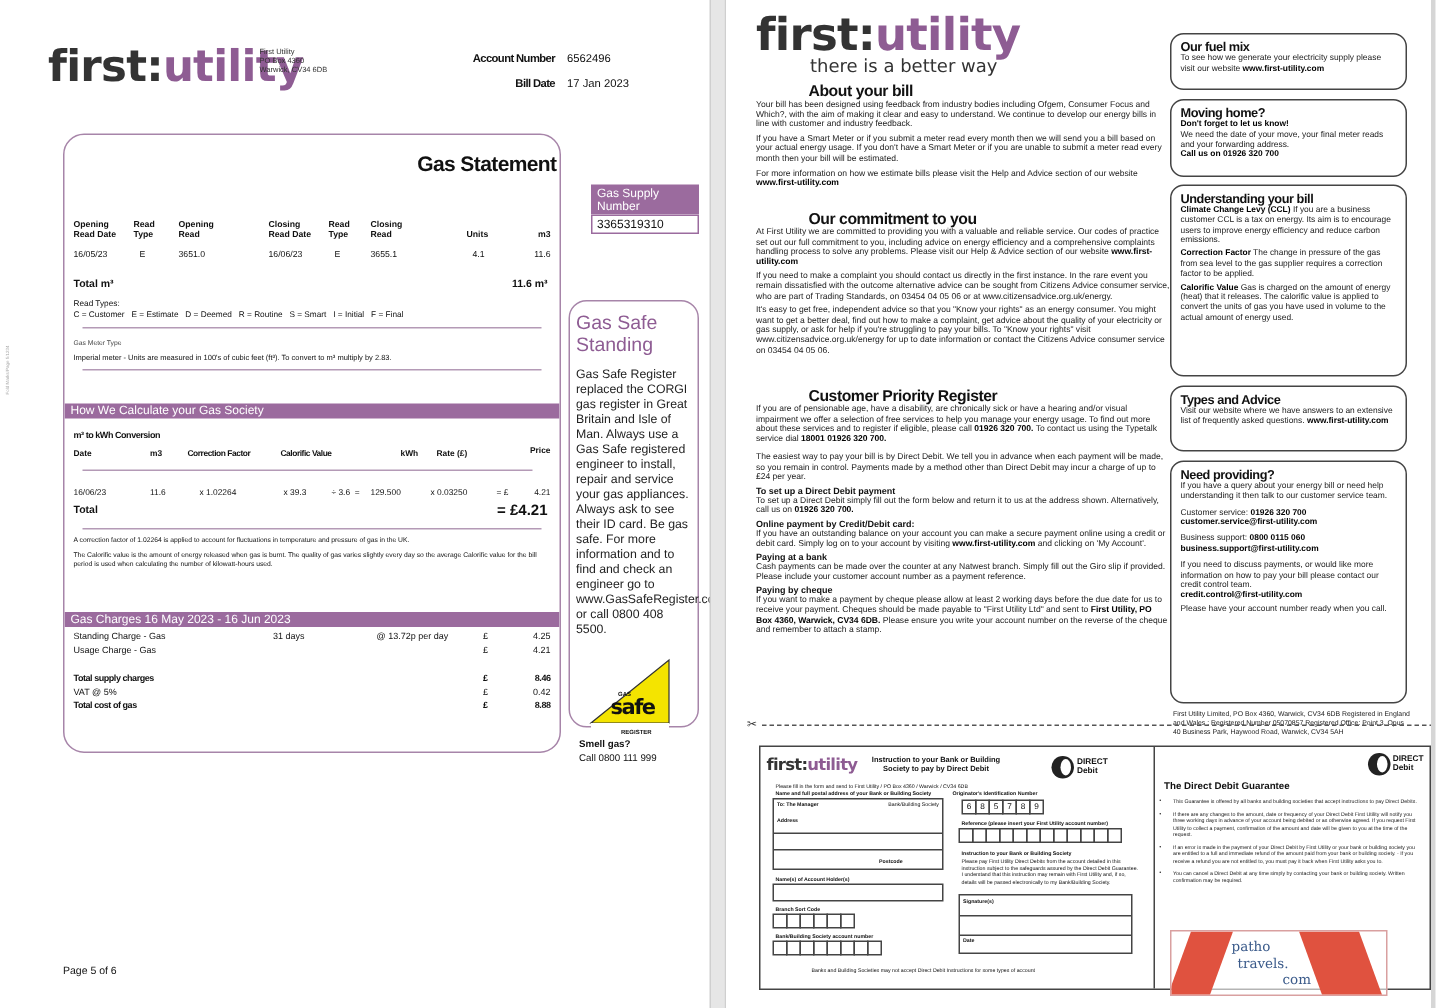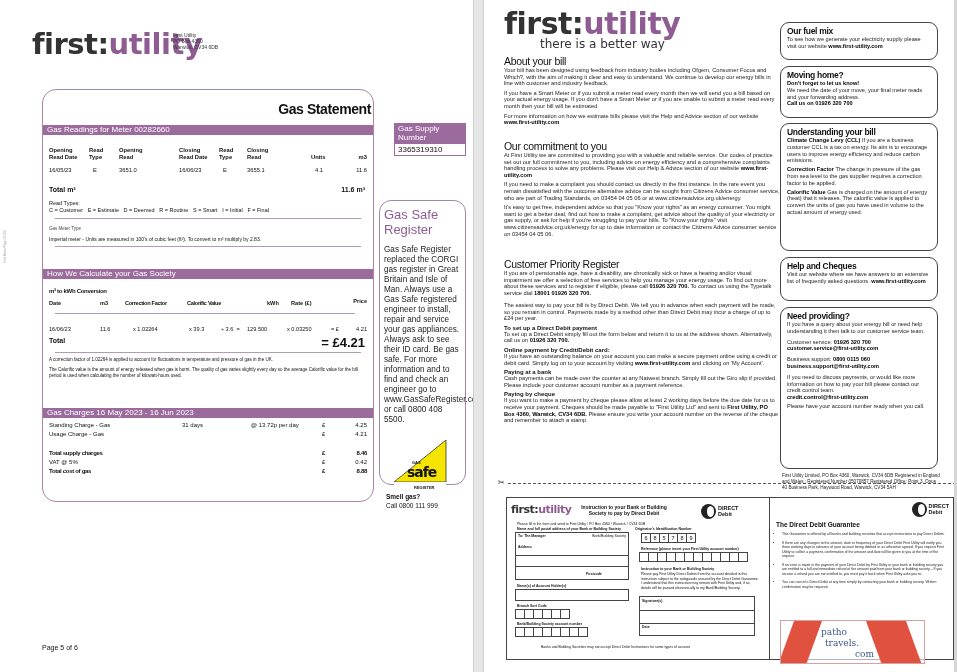--- a/index.html
+++ b/index.html
@@ -35,21 +35,21 @@
   .gas-safe .t { font-size: 13px; color: #8e5c93; line-height: 15px; }
   .gas-safe .b { font-size: 8.2px; line-height: 10px; margin-top: 8px; color: #222; }
   .safe-logo { position: absolute; left: 10px; top: 237px; width: 58px; height: 56px; }
   .smell { position: absolute; left: 386px; top: 492px; font-size: 6.5px; line-height: 9px; }
   .pageno { position: absolute; left: 42px; top: 644px; font-size: 7px; }
 
   
   .r-logo { position: absolute; left: 20px; top: 8px; font-size: 30px; line-height: 32px; }
   .r-tag { position: absolute; left: 56px; top: 37px; font-size: 12px; color: #333; font-family: "DejaVu Sans", sans-serif; }
   .rcol { position: absolute; left: 20px; width: 276px; }
-  .rcol h2 { font-size: 10.5px; font-weight: normal; letter-spacing: -0.3px; line-height: 12px; }
+  .rcol h2 { font-size: 10.5px; font-weight: bold; letter-spacing: -0.3px; line-height: 12px; margin-left: 35px; }
   .rcol h3 { font-size: 6px; font-weight: bold; margin-top: 3px; }
   .rcol p { font-size: 5.7px; line-height: 6.6px; margin-bottom: 3px; color: #222; }
   .rcol b { color: #000; }
 
   .info-box { position: absolute; left: 296px; width: 158px; border: 1px solid #444; border-radius: 9px; padding: 3px 6px; }
   .info-box h4 { font-size: 8.5px; font-weight: bold; letter-spacing: -0.3px; line-height: 10px; }
   .info-box p { font-size: 5.6px; line-height: 6.8px; color: #222; margin-bottom: 2px; }
   .info-box b { color: #000; }
   .footer-addr { position: absolute; left: 298px; top: 473px; width: 160px; font-size: 4.6px; line-height: 6px; color: #222; }
 
@@ -84,25 +84,34 @@
   <div class="side-strip">Fold Marks/Page 5/1234</div>
 
   <div class="logo left-logo">
     <span class="first">first</span><span class="first">:</span><span class="utility">utility</span>
   </div>
   <div class="left-addr">
     <div>First Utility</div>
     <div>PO Box 4360</div>
     <div>Warwick, CV34 6DB</div>
   </div>
+  <div class="acct">
+    <div class="row">
+        <span class="lbl">Account Number</span>
+        <span>6562496</span>
+      </div>
+    <div class="row">
+        <span class="lbl">Bill Date</span>
+        <span>17 Jan 2023</span>
+      </div>
+  </div>
 
   <div class="stmt-box">
     <div class="stmt-title">Gas Statement</div>
 
-    <div class="bar" style="top:35px">Gas Readings for Meter 00282660</div>
     <div style="position:absolute;left:6px;top:55px;width:318px;height:40px;font-size:5.8px;">
       <div class="c" style="left:0;top:2px;width:30px;font-weight:bold;line-height:7px">Opening Read Date</div>
       <div class="c" style="left:40px;top:2px;width:20px;font-weight:bold;line-height:7px">Read Type</div>
       <div class="c" style="left:70px;top:2px;width:30px;font-weight:bold;line-height:7px">Opening Read</div>
       <div class="c" style="left:130px;top:2px;width:30px;font-weight:bold;line-height:7px">Closing Read Date</div>
       <div class="c" style="left:170px;top:2px;width:20px;font-weight:bold;line-height:7px">Read Type</div>
       <div class="c" style="left:198px;top:2px;width:30px;font-weight:bold;line-height:7px">Closing Read</div>
       <div class="c" style="left:262px;top:9px;font-weight:bold">Units</div>
       <div class="c" style="right:0;top:9px;font-weight:bold">m3</div>
 
@@ -139,21 +148,21 @@
       <div class="c" style="left:51px;top:28px">11.6</div>
       <div class="c" style="left:84px;top:28px">x 1.02264</div>
       <div class="c" style="left:140px;top:28px">x 39.3</div>
       <div class="c" style="left:172px;top:28px;white-space:pre">÷ 3.6  =</div>
       <div class="c" style="left:198px;top:28px">129.500</div>
       <div class="c" style="left:238px;top:28px">x 0.03250</div>
       <div class="c" style="left:282px;top:28px">= £</div>
       <div class="c" style="right:0;top:28px">4.21</div>
     </div>
     <div class="c" style="left:6px;top:247px;font-size:7px;font-weight:bold">Total</div>
-    <div class="c" style="right:8px;top:245px;font-size:13px;font-weight:bold">= £4.21</div>
+    <div class="c" style="right:8px;top:245px;font-size:10px;font-weight:bold">= £4.21</div>
     <div class="sep" style="top:262px"></div>
     <div class="c" style="left:6px;top:267px;width:318px;font-size:4.5px">A correction factor of 1.02264 is applied to account for fluctuations in temperature and pressure of gas in the UK.</div>
     <div class="c" style="left:6px;top:277px;width:318px;font-size:4.5px;line-height:5.5px">The Calorific value is the amount of energy released when gas is burnt. The quality of gas varies slightly every day so the average Calorific value for the bill period is used when calculating the number of kilowatt-hours used.</div>
 
     <div class="bar" style="top:318px">Gas Charges 16 May 2023 - 16 Jun 2023</div>
     <div style="position:absolute;left:6px;top:332px;width:318px;font-size:6px;">
       <div style="position:relative;height:9px">
         <span class="c" style="left:0">Standing Charge - Gas</span>
         <span class="c" style="left:133px">31 days</span>
         <span class="c" style="left:202px">@ 13.72p per day</span>
@@ -183,21 +192,21 @@
       </div>
     </div>
   </div>
 
   <div class="gs-supply">
     <div class="hd">Gas Supply Number</div>
     <div class="val">3365319310</div>
   </div>
 
   <div class="gas-safe">
-    <div class="t">Gas Safe Register</div>
+    <div class="t">Gas Safe Standing</div>
     <div class="b">Gas Safe Register replaced the CORGI gas register in Great Britain and Isle of Man. Always use a Gas Safe registered engineer to install, repair and service your gas appliances. Always ask to see their ID card. Be gas safe. For more information and to find and check an engineer go to www.GasSafeRegister.co.uk or call 0800 408 5500.</div>
     <div class="safe-logo">
       <svg width="58" height="56" viewBox="0 0 58 56">
         <polygon points="56,2 56,44 4,44" fill="#f4e400" stroke="#333" stroke-width="0.8"></polygon>
         <rect x="4" y="44" width="52" height="12" fill="#fff"></rect>
       </svg>
       <div style="position:absolute;left:22px;top:22px;font-size:4px;font-weight:bold">GAS</div>
       <div style="position:absolute;left:17px;top:26px;font-size:14px;font-weight:bold;font-family:'DejaVu Sans',sans-serif;letter-spacing:-1px">safe</div>
       <div style="position:absolute;left:24px;top:47px;font-size:4px;font-weight:bold">REGISTER</div>
     </div>
@@ -260,21 +269,21 @@
     <h4>Our fuel mix</h4>
     <p><span>To see how we generate your electricity supply please visit our website</span> <b>www.first-utility.com</b></p>
   </div>
   <div class="info-box" style="top:123px;height:128px">
     <h4>Understanding your bill</h4>
     <p><b>Climate Change Levy (CCL)</b> <span>If you are a business customer CCL is a tax on energy. Its aim is to encourage users to improve energy efficiency and reduce carbon emissions.</span></p>
     <p><b>Correction Factor</b> <span>The change in pressure of the gas from sea level to the gas supplier requires a correction factor to be applied.</span></p>
     <p><b>Calorific Value</b> <span>Gas is charged on the amount of energy (heat) that it releases. The calorific value is applied to convert the units of gas you have used in volume to the actual amount of energy used.</span></p>
   </div>
   <div class="info-box" style="top:257px;height:44px">
-    <h4>Help and Cheques</h4>
+    <h4>Types and Advice</h4>
     <p><span>Visit our website where we have answers to an extensive list of frequently asked questions.</span> <b>www.first-utility.com</b></p>
   </div>
   <div class="info-box" style="top:307px;height:162px">
     <h4>Need providing?</h4>
     <p>If you have a query about your energy bill or need help understanding it then talk to our customer service team.</p>
     <p style="margin-top:4px;margin-bottom:0"><span>Customer service:</span> <b>01926 320 700</b></p>
     <p><b>customer.service@first-utility.com</b></p>
     <p style="margin-top:4px;margin-bottom:0"><span>Business support:</span> <b>0800 0115 060</b></p>
     <p><b>business.support@first-utility.com</b></p>
     <p style="margin-top:4px;margin-bottom:0">If you need to discuss payments, or would like more information on how to pay your bill please contact our credit control team.</p>

